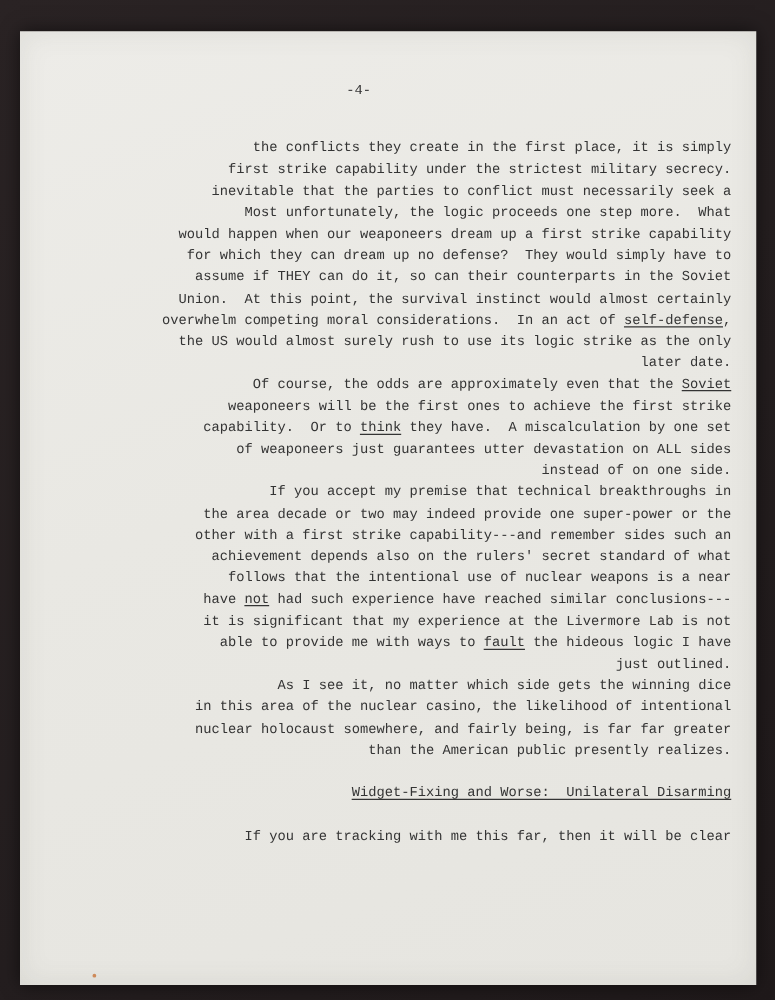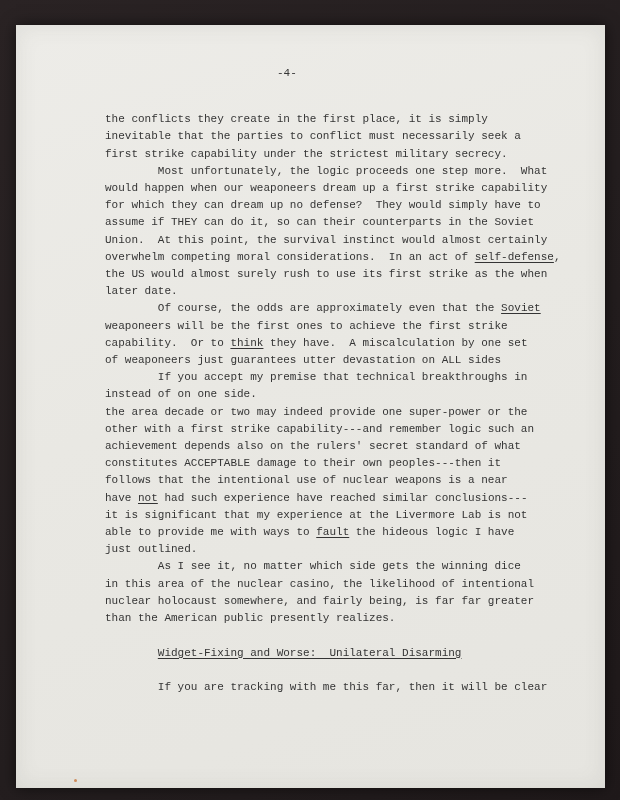--- a/index.html
+++ b/index.html
@@ -36,20 +36,21 @@
     line-height: 17.2px;
   }
   .page-number {
     padding-left: 172px;
     margin-bottom: 29px;
     white-space: pre;
   }
   .line {
     white-space: pre;
     min-height: 17.2px;
+    text-align: right;
   }
   .u {
     text-decoration: underline;
     text-underline-offset: 2px;
   }
   .speck {
     position: absolute;
     left: 58px;
     bottom: 6px;
     width: 3px;
@@ -61,40 +62,39 @@
 </style>
 </head>
 <body>
 
 <div class="photo-frame">
   <div class="page">
     <div class="content">
       <div class="page-number">-4-</div>
       <div>
           <div class="line"><span>the conflicts they create in the first place, it is simply</span></div>
+          <div class="line"><span>first strike capability under the strictest military secrecy.</span></div>
           <div class="line"><span>inevitable that the parties to conflict must necessarily seek a</span></div>
-          <div class="line"><span>first strike capability under the strictest military secrecy.</span></div>
           <div class="line"><span>        Most unfortunately, the logic proceeds one step more.  What</span></div>
           <div class="line"><span>would happen when our weaponeers dream up a first strike capability</span></div>
           <div class="line"><span>for which they can dream up no defense?  They would simply have to</span></div>
           <div class="line"><span>assume if THEY can do it, so can their counterparts in the Soviet</span></div>
           <div class="line"><span>Union.  At this point, the survival instinct would almost certainly</span></div>
           <div class="line"><span>overwhelm competing moral considerations.  In an act of </span><span class="u">self-defense</span><span>,</span></div>
-          <div class="line"><span>the US would almost surely rush to use its first strike as the when</span></div>
+          <div class="line"><span>the US would almost surely rush to use its logic strike as the only</span></div>
           <div class="line"><span>later date.</span></div>
           <div class="line"><span>        Of course, the odds are approximately even that the </span><span class="u">Soviet</span></div>
           <div class="line"><span>weaponeers will be the first ones to achieve the first strike</span></div>
           <div class="line"><span>capability.  Or to </span><span class="u">think</span><span> they have.  A miscalculation by one set</span></div>
           <div class="line"><span>of weaponeers just guarantees utter devastation on ALL sides</span></div>
+          <div class="line"><span>instead of on one side.</span></div>
           <div class="line"><span>        If you accept my premise that technical breakthroughs in</span></div>
-          <div class="line"><span>instead of on one side.</span></div>
           <div class="line"><span>the area decade or two may indeed provide one super-power or the</span></div>
-          <div class="line"><span>other with a first strike capability---and remember logic such an</span></div>
+          <div class="line"><span>other with a first strike capability---and remember sides such an</span></div>
           <div class="line"><span>achievement depends also on the rulers' secret standard of what</span></div>
-          <div class="line"><span>constitutes ACCEPTABLE damage to their own peoples---then it</span></div>
           <div class="line"><span>follows that the intentional use of nuclear weapons is a near</span></div>
           <div class="line"><span>have </span><span class="u">not</span><span> had such experience have reached similar conclusions---</span></div>
           <div class="line"><span>it is significant that my experience at the Livermore Lab is not</span></div>
           <div class="line"><span>able to provide me with ways to </span><span class="u">fault</span><span> the hideous logic I have</span></div>
           <div class="line"><span>just outlined.</span></div>
           <div class="line"><span>        As I see it, no matter which side gets the winning dice</span></div>
           <div class="line"><span>in this area of the nuclear casino, the likelihood of intentional</span></div>
           <div class="line"><span>nuclear holocaust somewhere, and fairly being, is far far greater</span></div>
           <div class="line"><span>than the American public presently realizes.</span></div>
           <div class="line"><span> </span></div>

